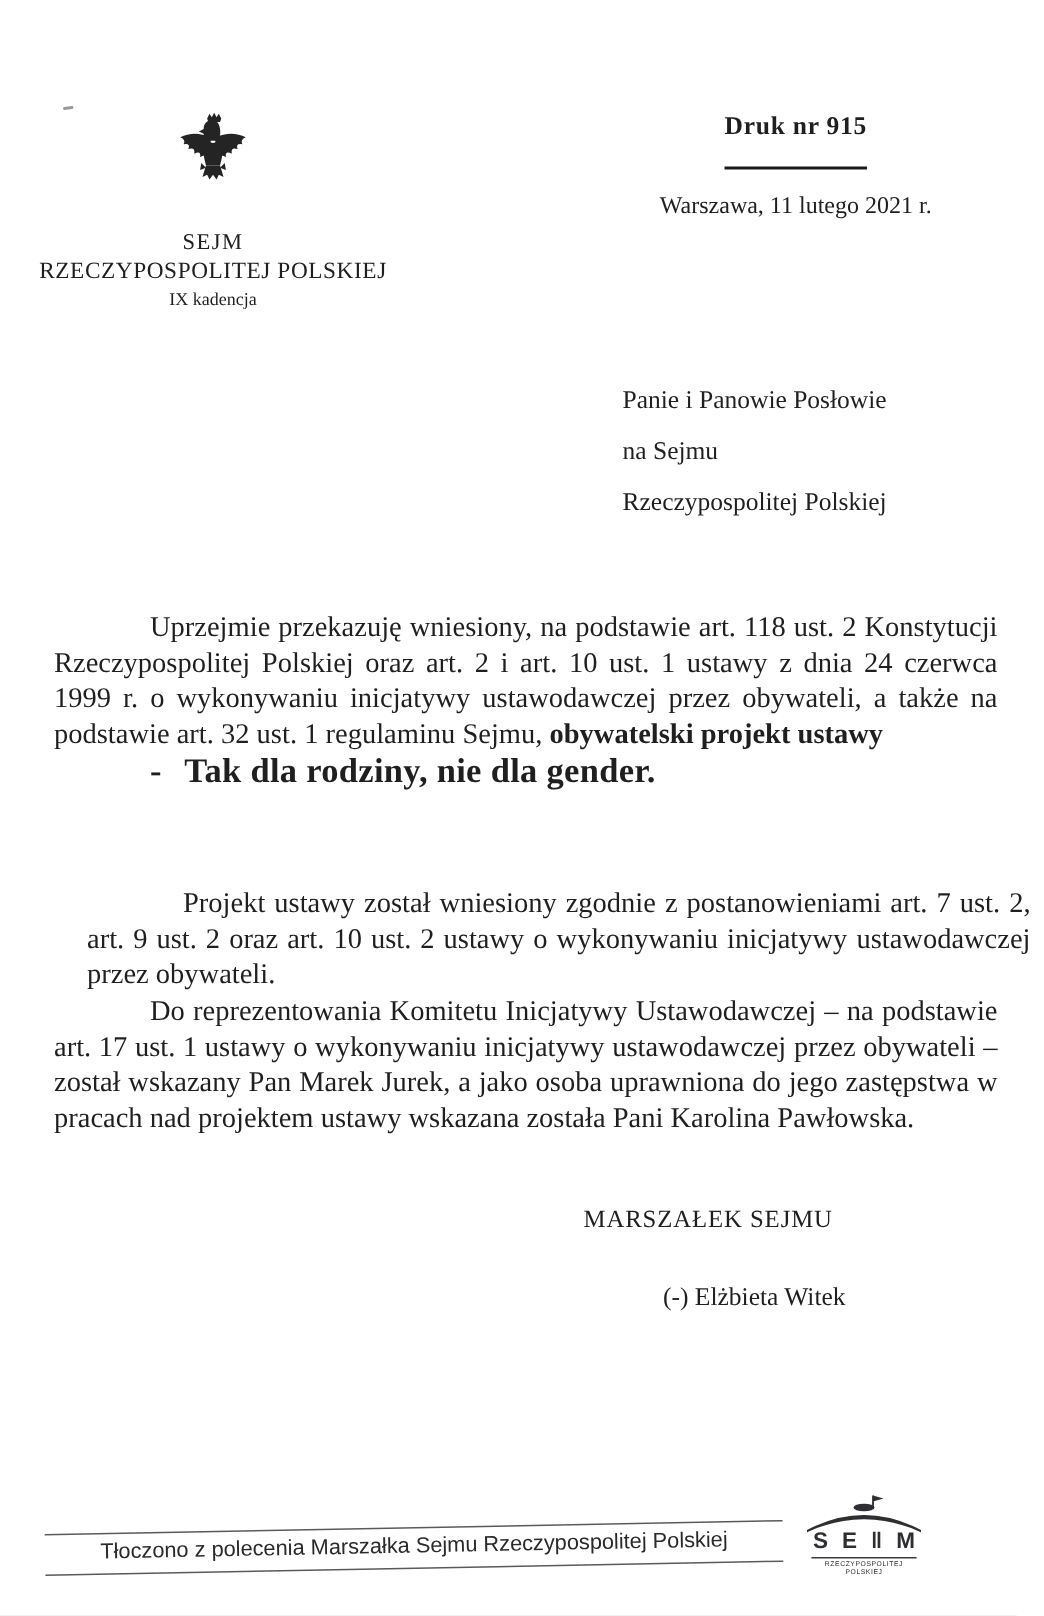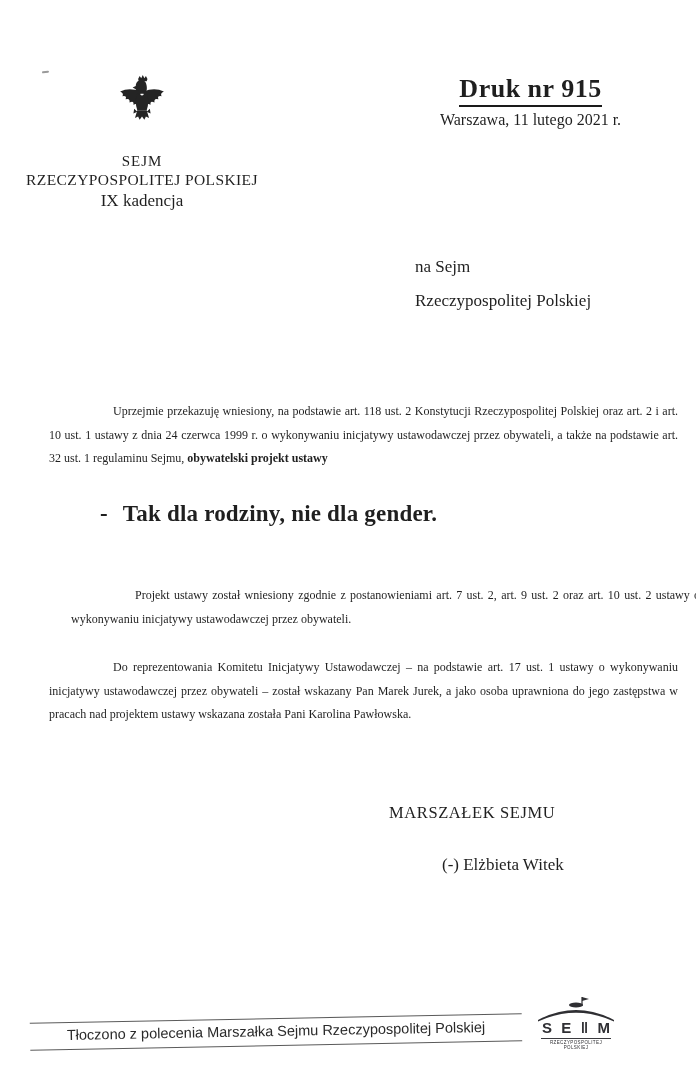--- a/index.html
+++ b/index.html
@@ -10,30 +10,30 @@
     font-family:"Liberation Serif", serif;
     color:#1f1f1f;
     overflow:hidden;
     margin:0 auto;
   }
   
   .hdr-left{position:absolute;left:17px;top:74px;width:250px;text-align:center;}
   .eagle{width:50px;height:60px;display:inline-block;}
   .inst1{font-size:15px;letter-spacing:1px;margin-top:15px;}
   .inst2{font-size:15.5px;letter-spacing:0.4px;margin-top:1px;}
-  .inst3{font-size:17px;margin-top:2px;}
+  .inst3{font-size:12px;margin-top:2px;}
   
   .hdr-right{position:absolute;left:408px;top:74px;width:245px;text-align:center;}
-  .druk{font-size:26px;font-weight:bold;letter-spacing:0.5px;
-        display:inline-block;border-bottom:2.5px solid #1a1a1a;padding-bottom:1px;}
-  .datum{font-size:16px;margin-top:4px;}
+  .druk{font-size:17px;font-weight:bold;letter-spacing:0.5px;
+        display:inline-block;border-bottom:2.5px solid #1a1a1a;padding-bottom:17px;}
+  .datum{font-size:16px;margin-top:16px;}
   
   .addressee{position:absolute;left:415px;top:250px;font-size:17px;line-height:34px;}
   
-  .para{position:absolute;left:49px;width:629px;font-size:12px;line-height:23.5px;
+  .para{position:absolute;left:36px;width:629px;font-size:19px;line-height:23.5px;
         text-align:justify;text-indent:64px;}
   .p1{top:388px;}
   .p2{top:572px;margin-left:22px;}
   .p3{top:644px;}
   .bold{font-weight:bold;}
   .doc-title{position:absolute;left:100px;top:501px;font-size:23px;font-weight:bold;
              letter-spacing:0.2px;white-space:nowrap;}
   .doc-title .gap{display:inline-block;width:15px;}
   
   .sig-role{position:absolute;left:389px;top:803px;font-size:16.5px;letter-spacing:0.6px;text-align:right;}
@@ -83,21 +83,22 @@
     <div class="inst2">RZECZYPOSPOLITEJ POLSKIEJ</div>
     <div class="inst3">IX kadencja</div>
   </div>
 
   <div class="hdr-right">
     <div><span class="druk">Druk nr 915</span></div>
     <div class="datum">Warszawa, 11 lutego 2021 r.</div>
   </div>
 
   <div class="addressee">
-    <div>na Sejm</div>
+    <div>Panie i Panowie Posłowie</div>
+    <div>na Sejmu</div>
     <div>Rzeczypospolitej Polskiej</div>
   </div>
 
   <p class="para p1"><span>Uprzejmie przekazuję wniesiony, na podstawie art. 118 ust. 2 Konstytucji Rzeczypospolitej Polskiej oraz art. 2 i art. 10 ust. 1 ustawy z dnia 24 czerwca 1999 r. o wykonywaniu inicjatywy ustawodawczej przez obywateli, a także na podstawie art. 32 ust. 1 regulaminu Sejmu, </span><span class="bold">obywatelski projekt ustawy</span></p>
 
   <div class="doc-title"><span>-</span><span class="gap"></span><span>Tak dla rodziny, nie dla gender.</span></div>
 
   <p class="para p2">Projekt ustawy został wniesiony zgodnie z postanowieniami art. 7 ust. 2, art. 9 ust. 2 oraz art. 10 ust. 2 ustawy o wykonywaniu inicjatywy ustawodawczej przez obywateli.</p>
 
   <p class="para p3">Do reprezentowania Komitetu Inicjatywy Ustawodawczej – na podstawie art. 17 ust. 1 ustawy o wykonywaniu inicjatywy ustawodawczej przez obywateli – został wskazany Pan Marek Jurek, a jako osoba uprawniona do jego zastępstwa w pracach nad projektem ustawy wskazana została Pani Karolina Pawłowska.</p>

